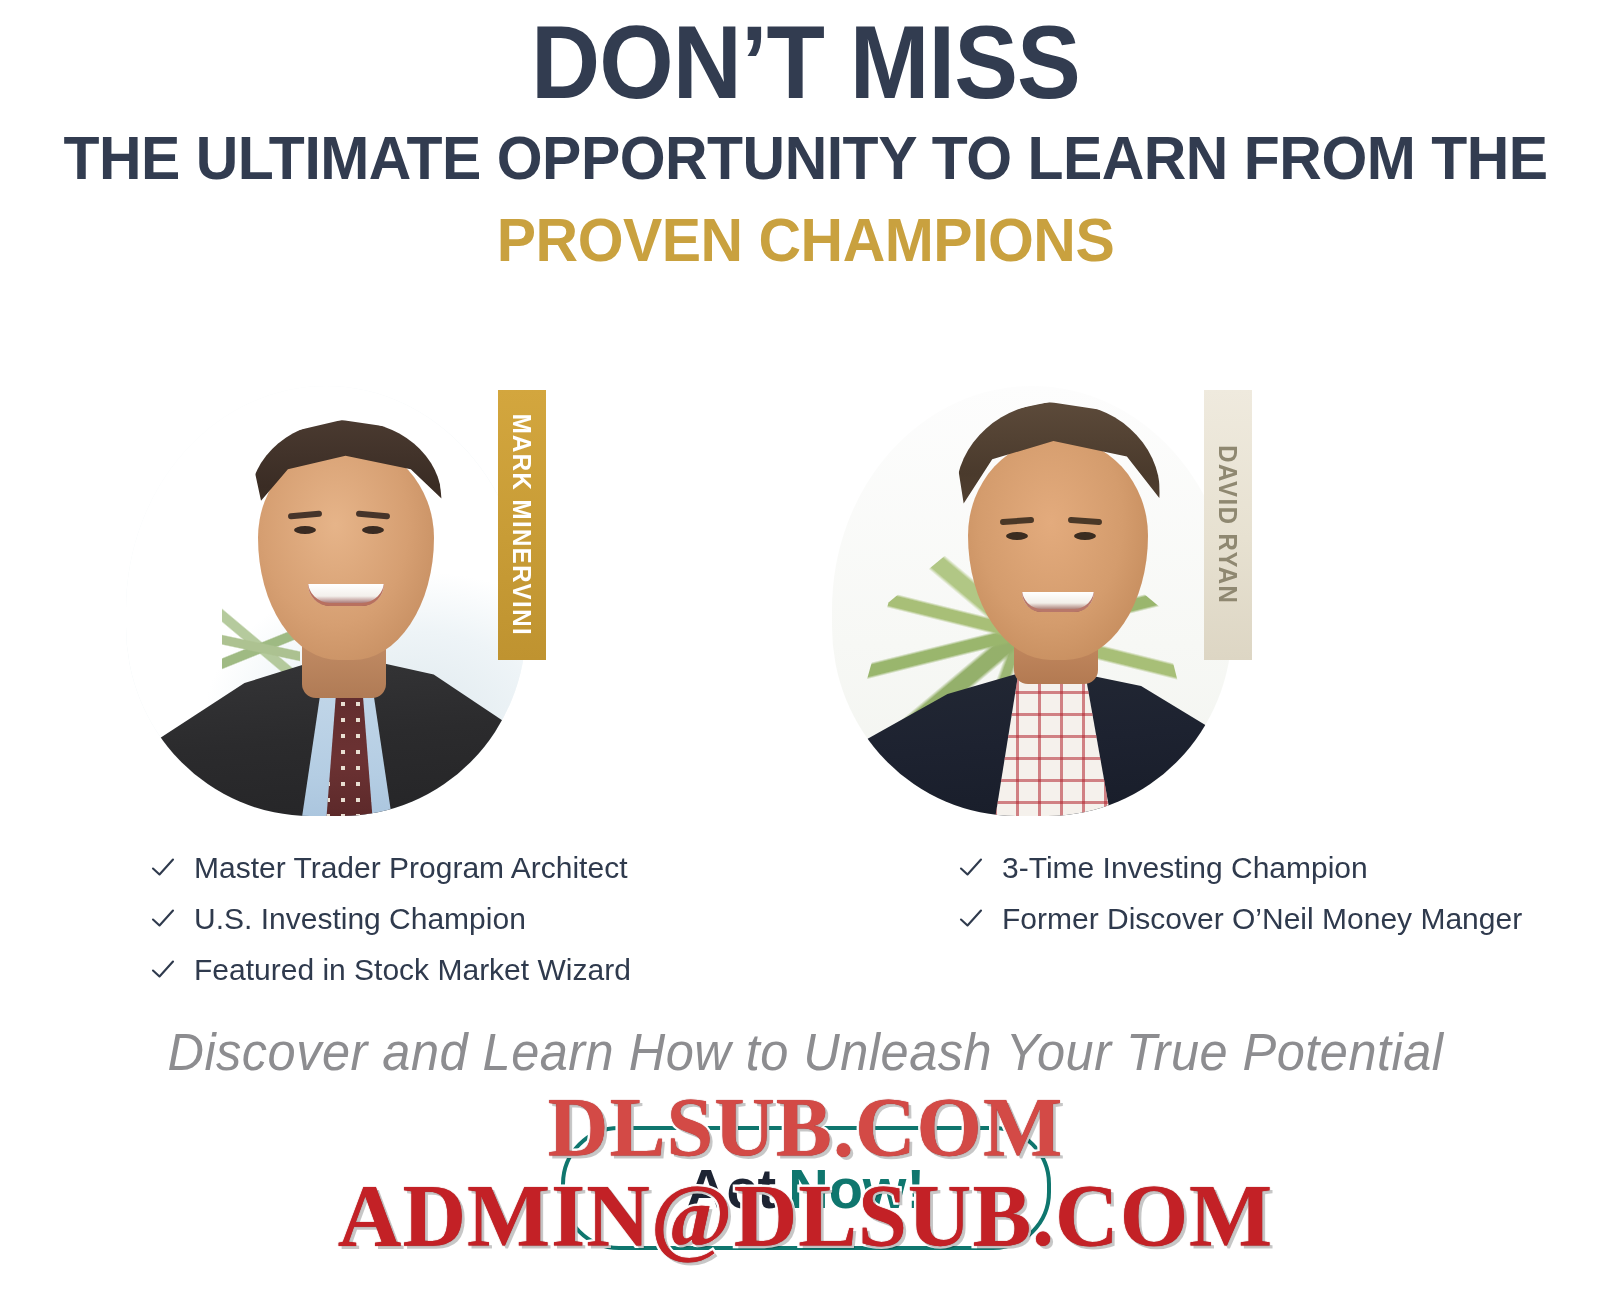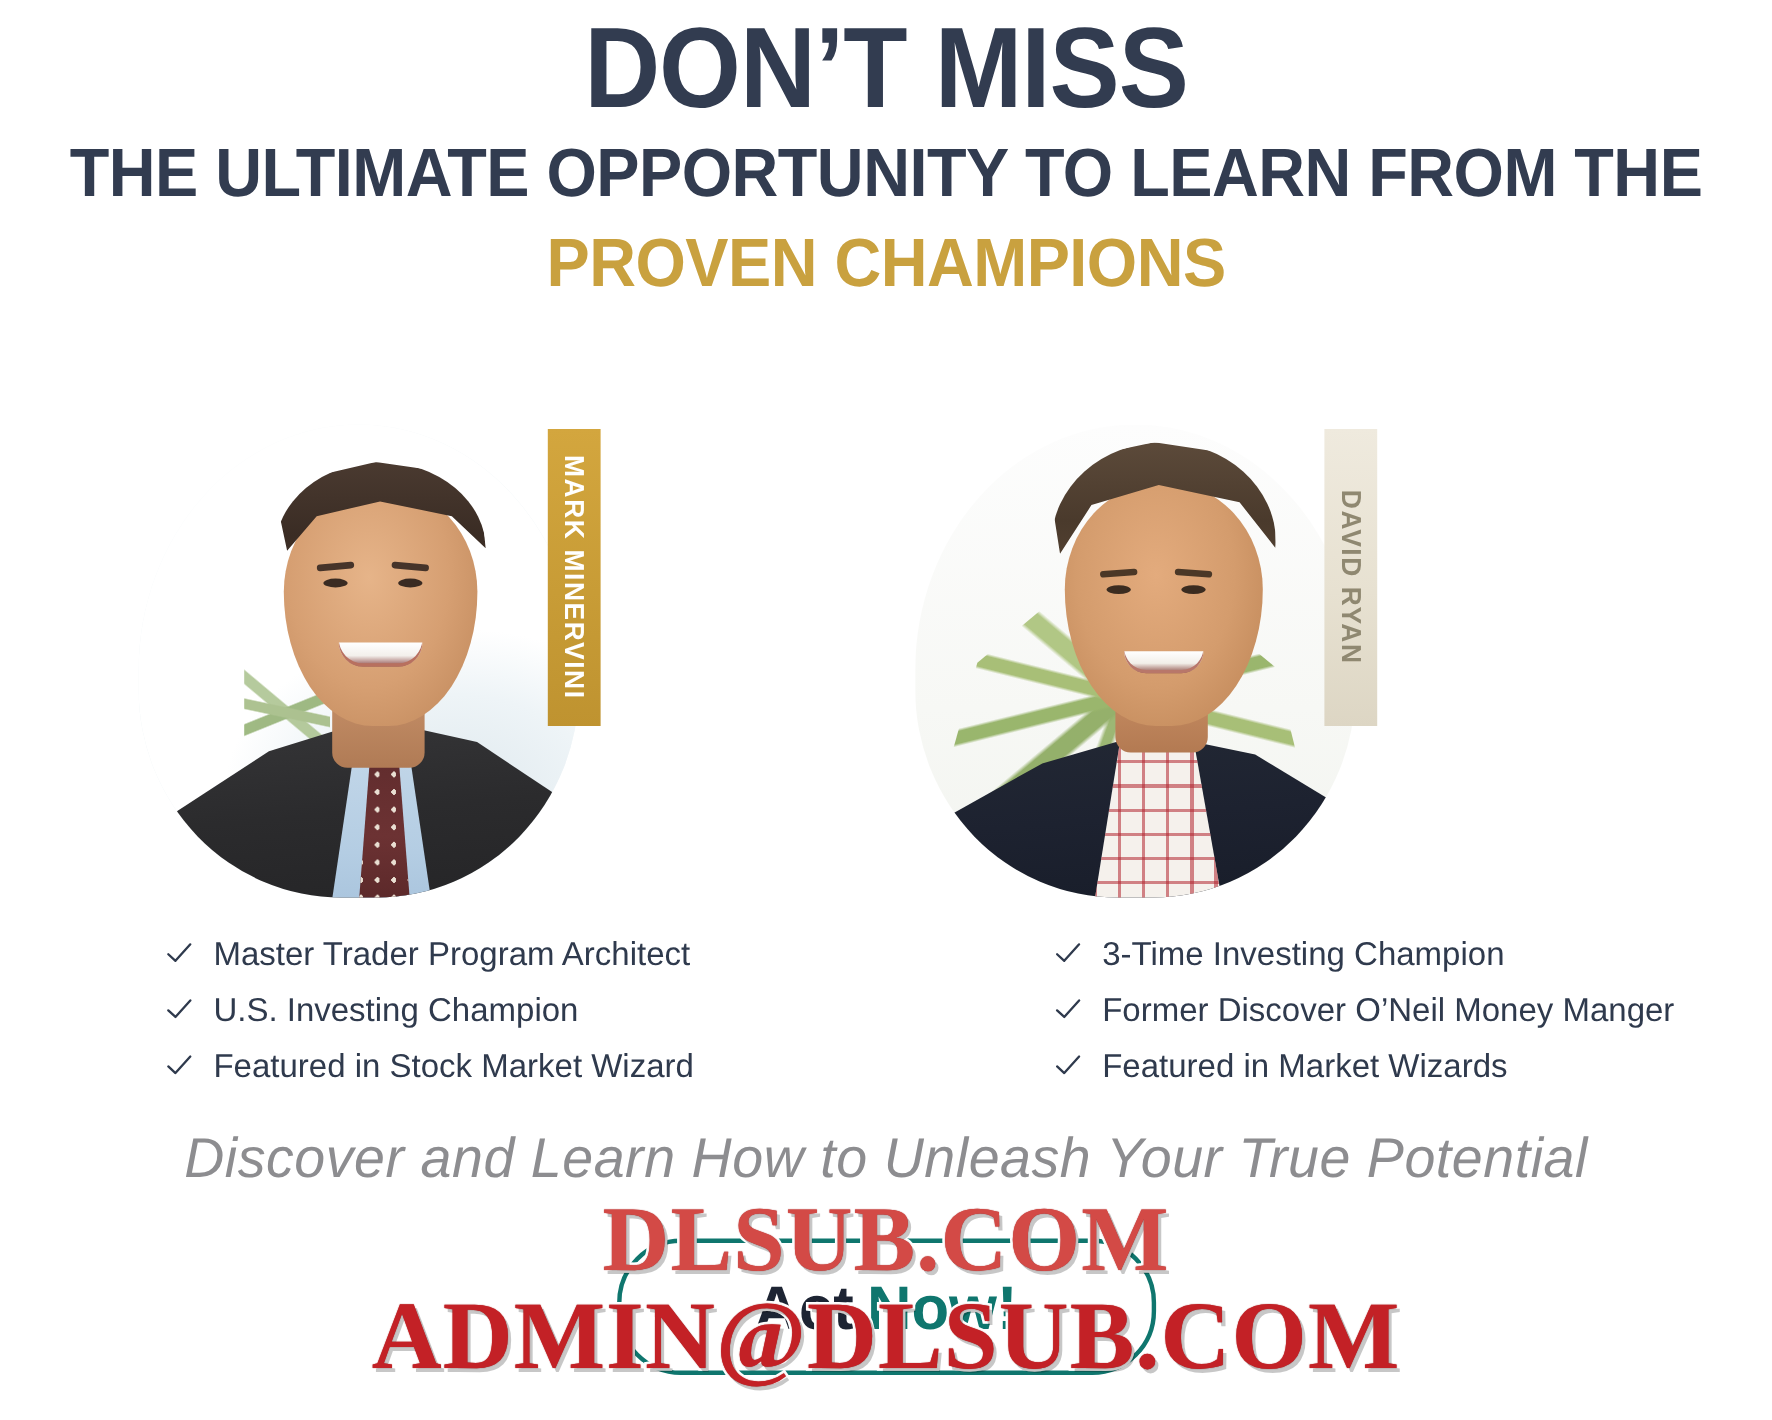--- a/index.html
+++ b/index.html
@@ -461,28 +461,20 @@
         <span>3-Time Investing Champion</span>
       </div>
       <div class="bullet">
         <span class="check-icon">
           <svg width="26" height="26" viewBox="0 0 26 26" fill="none">
               <path d="M3 14.5 L9.5 20.5 L23 5.5" stroke="#2f3a4d" stroke-width="2.1" stroke-linecap="round" stroke-linejoin="round"></path>
             </svg>
         </span>
         <span>Former Discover O’Neil Money Manger</span>
       </div>
-      <div class="bullet">
-        <span class="check-icon">
-          <svg width="26" height="26" viewBox="0 0 26 26" fill="none">
-              <path d="M3 14.5 L9.5 20.5 L23 5.5" stroke="#2f3a4d" stroke-width="2.1" stroke-linecap="round" stroke-linejoin="round"></path>
-            </svg>
-        </span>
-        <span>Featured in Market Wizards</span>
-      </div>
     </div>
 
   </div>
 
   <div class="tagline">Discover and Learn How to Unleash Your True Potential</div>
 
   <div class="cta-button">
     <span class="cta-word-1">Act</span>
     <span class="cta-word-2">Now!</span>
   </div>

